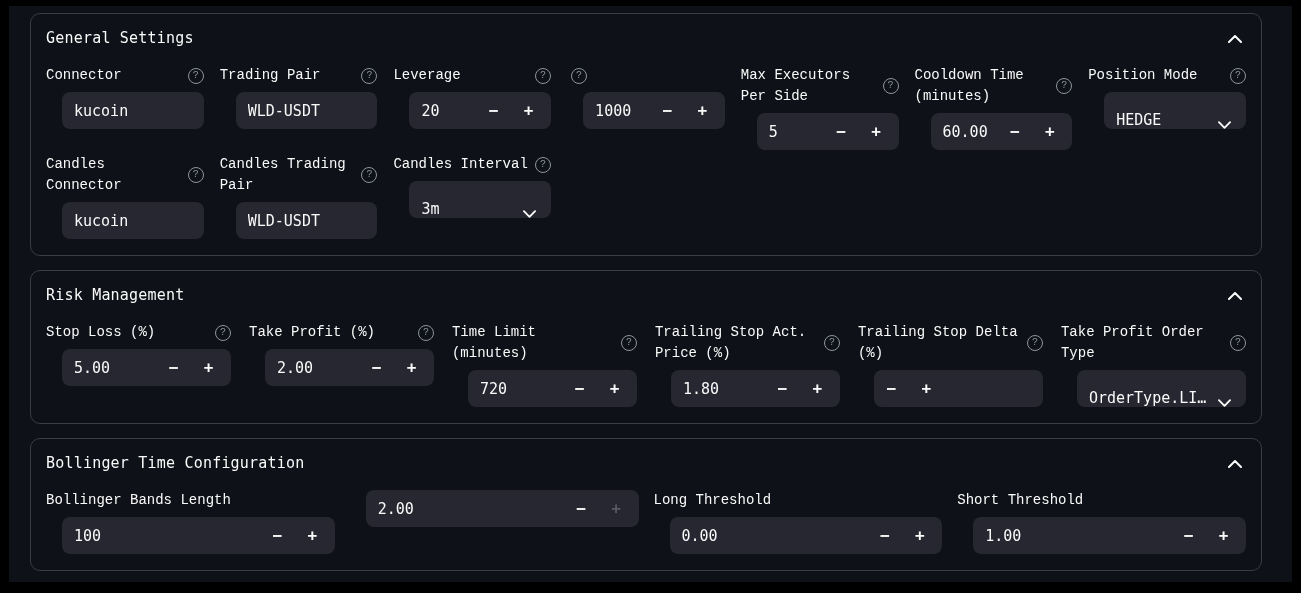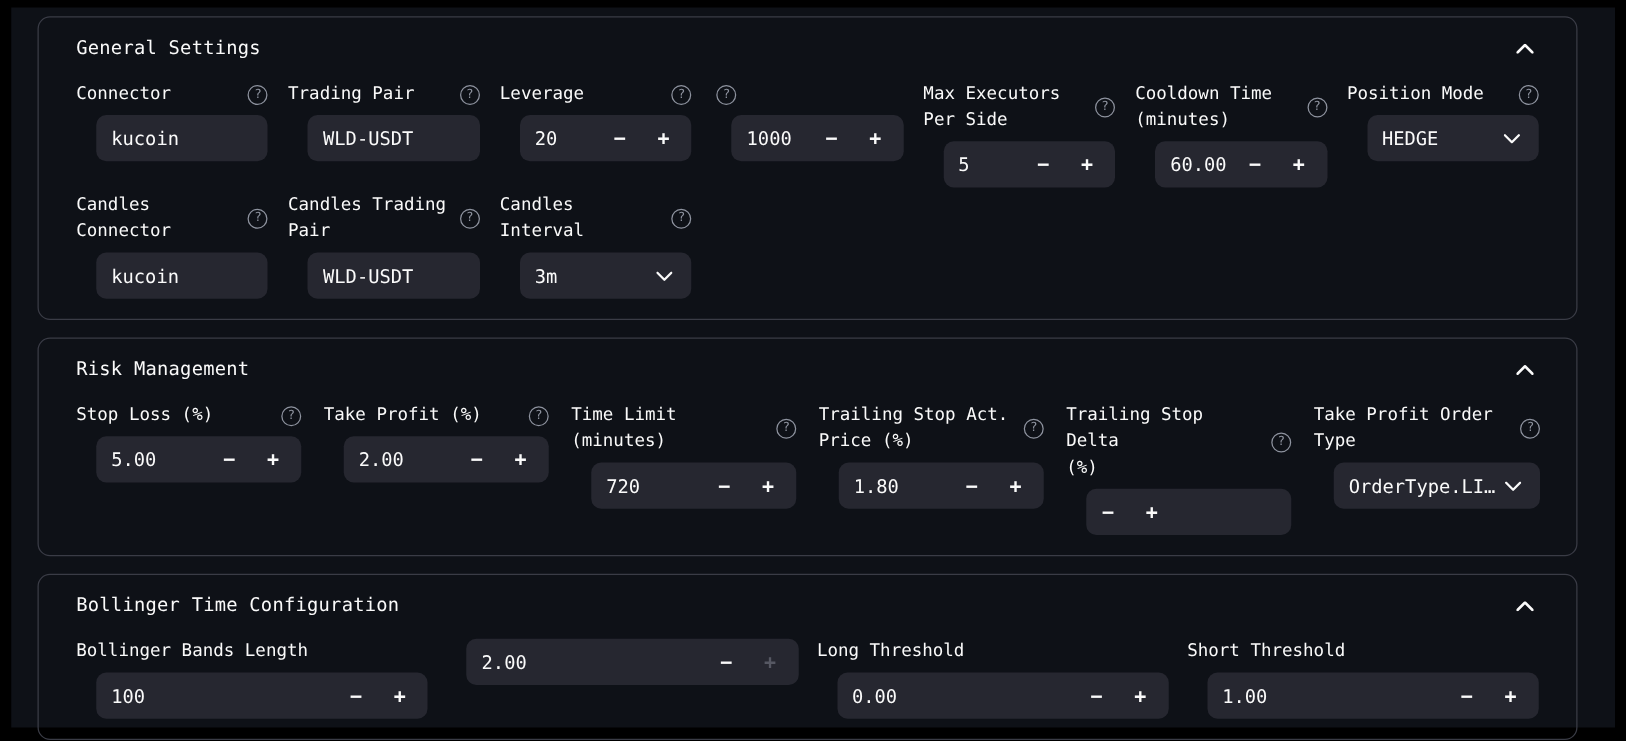--- a/index.html
+++ b/index.html
@@ -12,42 +12,42 @@
     position: relative;
   }
   .app {
     position: absolute; top: 6px; left: 9px; right: 9px; bottom: 11px;
     background: #0e1117;
     padding: 7px 30px 7px 21px;
   }
   .card {
     border: 1px solid #3a3c46;
     border-radius: 10px;
-    padding: 16px 30px;
+    padding: 16px 15px;
     margin-bottom: 14px;
     background: transparent;
   }
   .card-head {
     display: flex; justify-content: space-between; align-items: center;
     height: 17px;
   }
   .card-title {
     margin: 0; font-size: 15px; font-weight: 400; color: #fafafa;
     line-height: 17px; letter-spacing: 0.2px;
   }
   .collapse-btn {
     background: none; border: none; padding: 2px 4px; cursor: pointer;
     display: flex; align-items: center;
   }
   .row { display: flex; gap: var(--gap); margin-top: 4px; align-items: flex-start; }
   .row.first { margin-top: 18px; }
   .field { flex: 0 0 calc((100% - (var(--cols) - 1) * var(--gap)) / var(--cols)); }
   .label-row {
     display: flex; justify-content: space-between; align-items: center;
-    min-height: 21px; margin-bottom: 6px;
+    min-height: 21px; margin-bottom: 6px; font-family: Liberation Mono, monospace;
   }
   .label {
     font-size: 14px; line-height: 21px; color: #fafafa; white-space: pre-line;
   }
   .help {
     width: 16px; height: 16px; flex: 0 0 16px;
     border: 1px solid #8e939f; border-radius: 50%;
     color: #8e939f; font-size: 10px; line-height: 14px;
     display: flex; align-items: center; justify-content: center;
     cursor: default; margin-left: 4px;
@@ -66,20 +66,21 @@
   .step {
     background: none; border: none; padding: 0;
     color: #fafafa; font-family: inherit; font-size: 16px; font-weight: 700;
     width: 35px; flex: 0 0 35px; height: 100%; cursor: pointer;
     display: flex; align-items: center; justify-content: center;
   }
   .step.disabled { color: #565863; cursor: default; }
   .control.select {
     justify-content: space-between; cursor: pointer;
     padding: 0 15px 0 12px;
+    align-items: flex-end;
   }
   .select-value {
     overflow: hidden; white-space: nowrap; text-overflow: clip;
   }
   .chev { flex: 0 0 auto; margin-left: 8px; display: flex; align-items: center; }
 </style>
 </head>
 <body>
 
 <div class="app">

